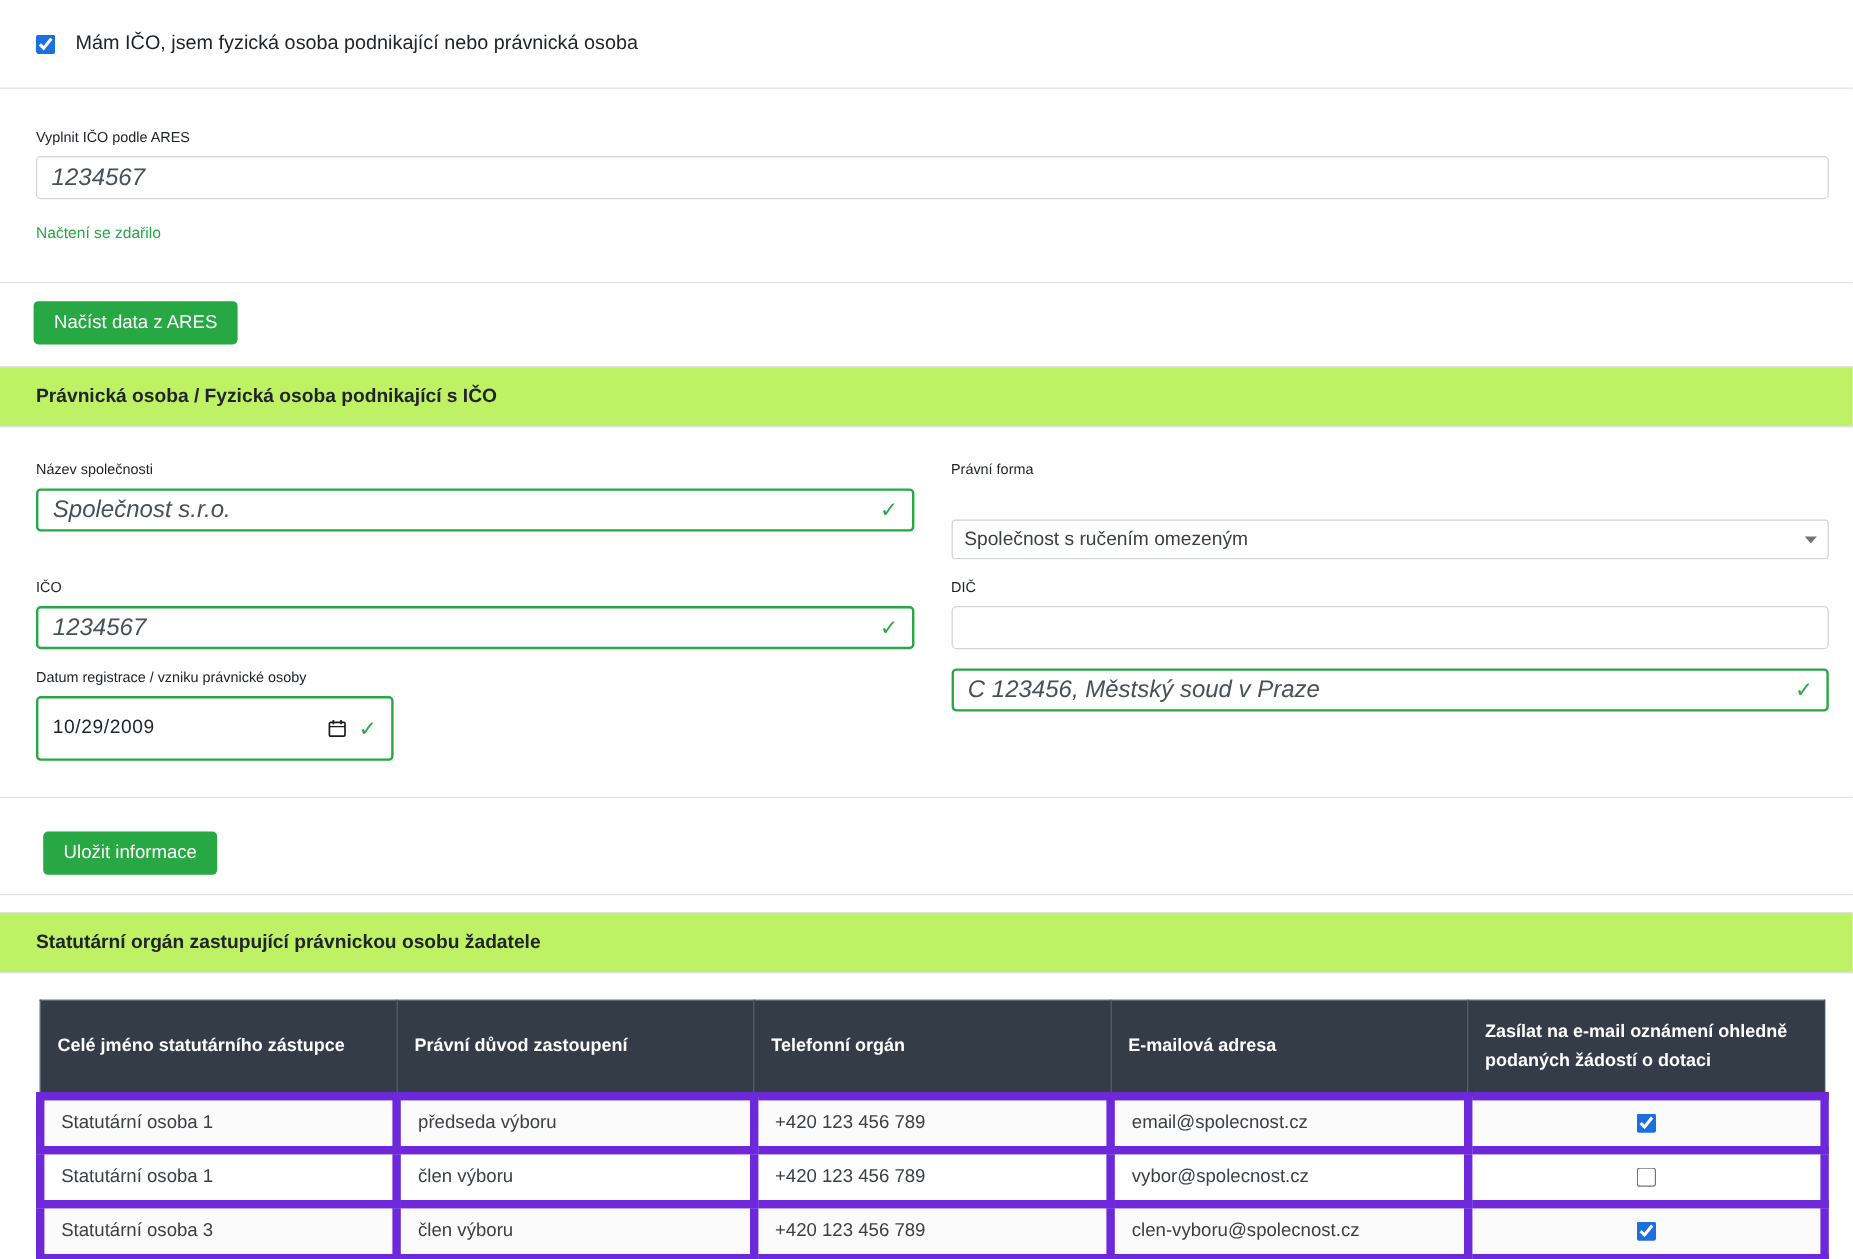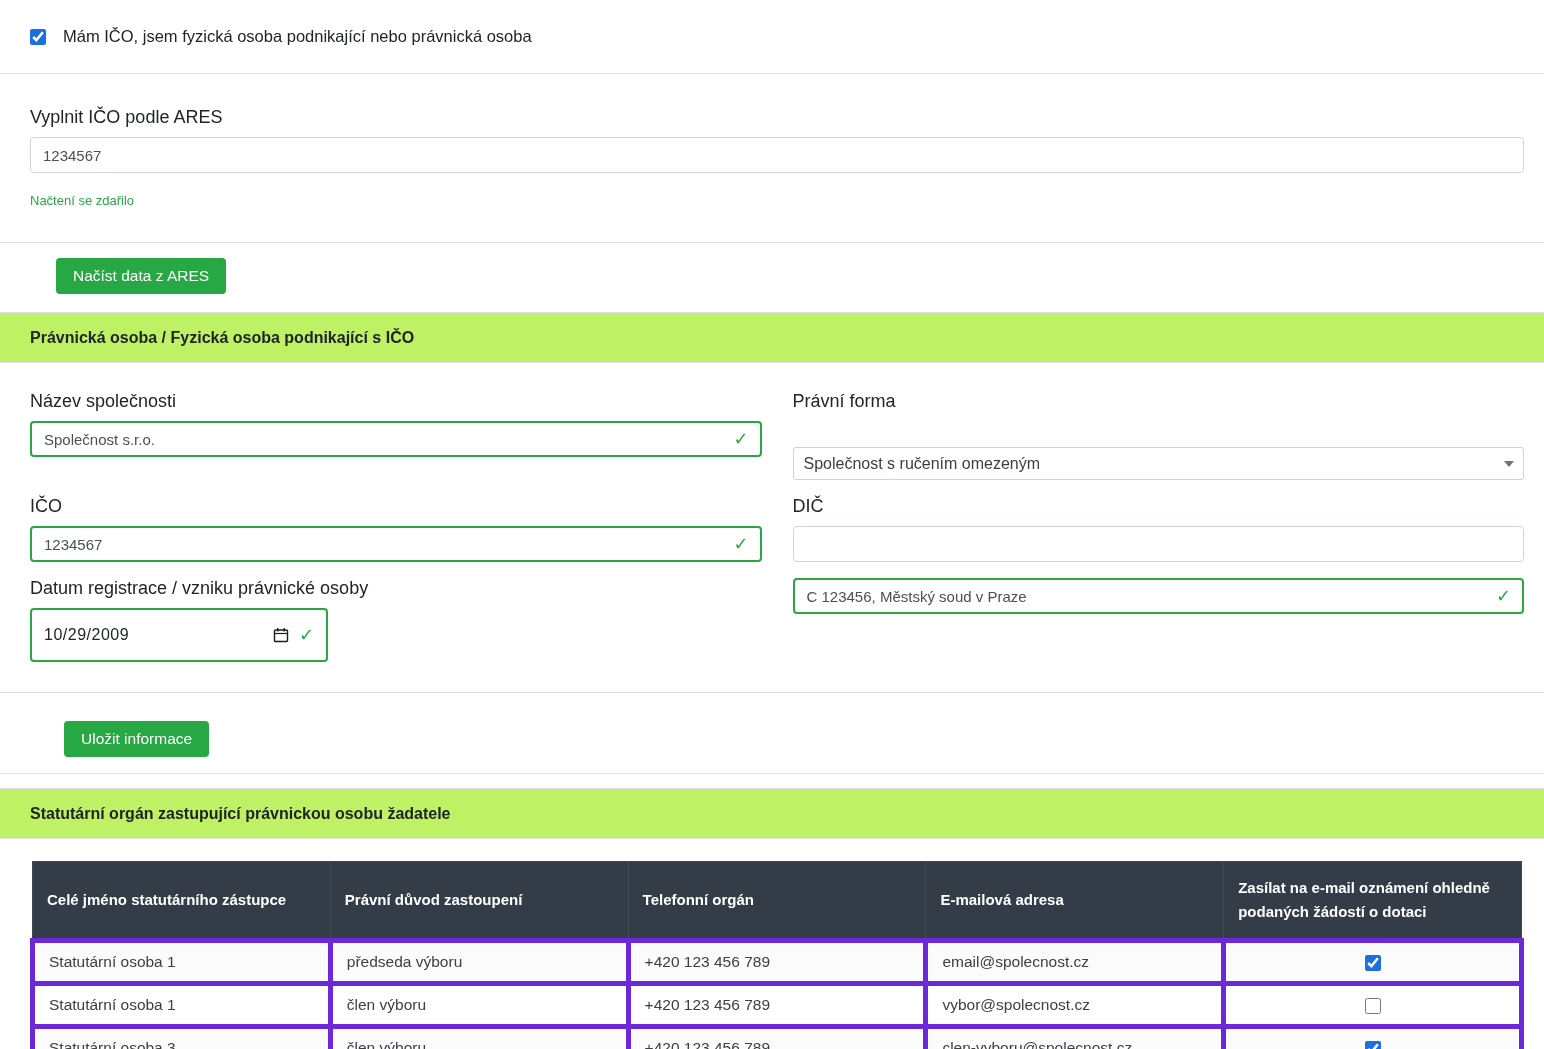--- a/index.html
+++ b/index.html
@@ -21,46 +21,45 @@
   input[type="checkbox"] {
     width: 16px; height: 16px;
     accent-color: #1d6fe0;
     cursor: pointer;
     flex: 0 0 auto;
   }
   .checkbox-row label { font-size: 16.5px; cursor: pointer; }
 
   
   .ares-block { padding: 33px 20px 34px 30px; }
-  .field-label { display: block; font-size: 18px; color: #212529; margin-bottom: 9px; }
+  .field-label { display: block; font-size: 12px; color: #212529; margin-bottom: 9px; }
   .input-wrap { position: relative; }
   .text-input {
     width: 100%; height: 36px;
     border: 1px solid #ced4da; border-radius: 4px;
-    padding: 16px 12px; font-size: 15px; color: #495057;
-    font-family: "Liberation Sans", "DejaVu Sans", sans-serif;
-    background: #fff; outline: none;
+    padding: 16px 12px; font-size: 20px; color: #495057;
+    font-family: "Liberation Sans", "DejaVu Sans", sans-serif;
+    background: #fff; outline: none; font-style: italic;
   }
   .text-input.valid {
     border: 2px solid #28a745;
     padding-right: 38px;
   }
   .check-mark {
     position: absolute; right: 13px; top: 50%;
     transform: translateY(-50%);
     color: #28a745; font-weight: bold; font-size: 18px; line-height: 1;
     pointer-events: none;
   }
   .status-ok { color: #28a745; font-size: 13px; margin-top: 20px; }
 
   .btn {
     display: inline-block; border: none; border-radius: 4px;
     color: #fff; font-size: 15.5px; cursor: pointer;
     font-family: "Liberation Sans", "DejaVu Sans", sans-serif;
-    margin-left: 28px;
   }
   .btn-green { background: #28a745; padding: 9px 17px; }
   .ares-button-row { padding: 15px 20px 18px 28px; }
   .save-button-row { padding: 28px 20px 16px 36px; }
 
   
   .section-header {
     padding: 16px 30px 15px 30px;
     font-weight: bold; font-size: 16px;
     background: #bef264;
@@ -108,21 +107,21 @@
   table.statutory {
     width: 100%; border-collapse: collapse; table-layout: fixed;
   }
   table.statutory thead th {
     background: #333c47; color: #ffffff;
     font-weight: bold; font-size: 15px; text-align: left;
     padding: 14px 14px; vertical-align: middle;
     border: 1px solid #414b57; line-height: 1.6;
   }
   table.statutory tbody td {
-    border: 5px solid #6d28d9;
+    border: 7px solid #6d28d9;
     padding: 10px 14px; font-size: 15.5px; color: #3c4043;
     height: 40px; vertical-align: middle; background: #fff;
   }
   table.statutory tbody tr:nth-child(odd) td { background: #fbfbfc; }
   table.statutory td.cb-cell { text-align: center; }
   table.statutory td.cb-cell input { vertical-align: middle; }
 
   td.actions-cell { border: 1px solid #dee2e6; padding: 5px 0 5px 0; background: #fff !important; }
   .row-actions { display: flex; width: 294px; }
   .btn-plus, .btn-minus {

